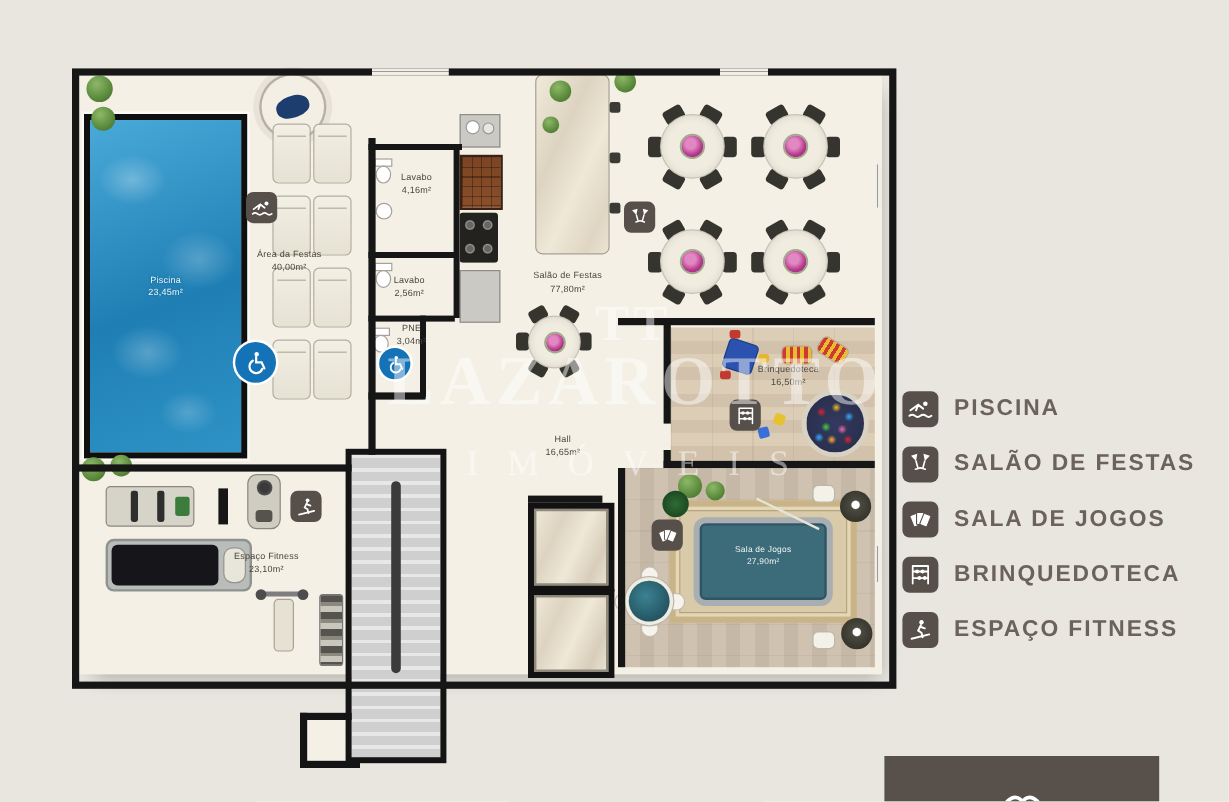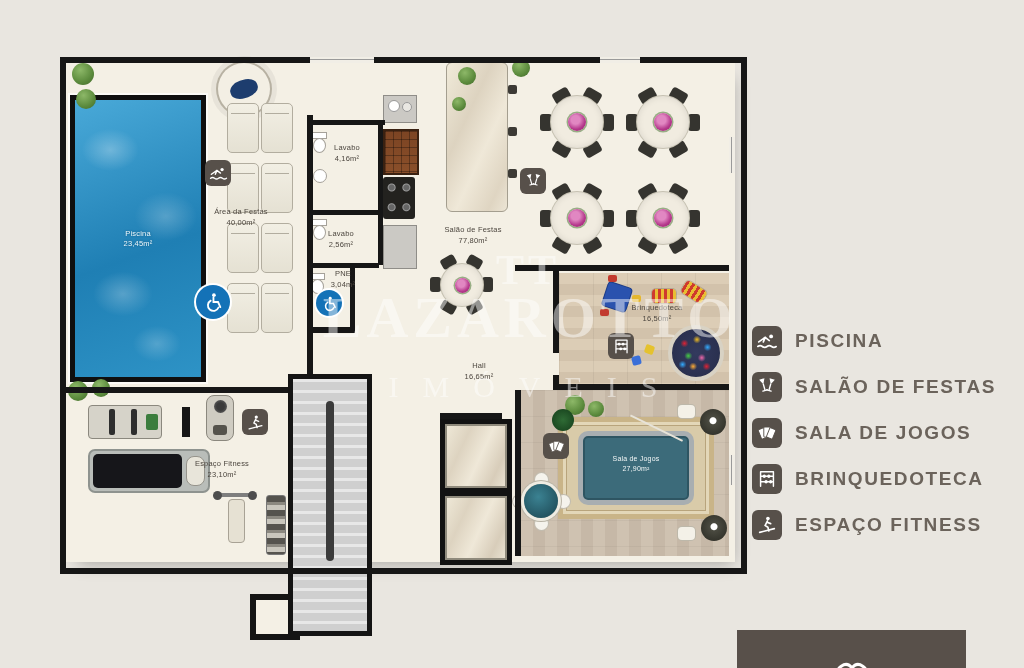--- a/index.html
+++ b/index.html
@@ -354,21 +354,21 @@
     <div class="rtable sm" style="left:374px;top:200px">
       <i class="ch" style="--a:0deg"></i>
         <i class="ch" style="--a:60deg"></i>
         <i class="ch" style="--a:120deg"></i>
       <i class="ch" style="--a:180deg"></i>
         <i class="ch" style="--a:240deg"></i>
         <i class="ch" style="--a:300deg"></i>
       <span class="ttop"></span>
         <span class="tflower"></span>
     </div>
-    <div class="rlabel" style="left:388px;top:304px;width:62px">
+    <div class="rlabel" style="left:378px;top:304px;width:62px">
       <span>Hall</span>
       <span>16,65m²</span>
     </div>
 
     <div class="lift" style="left:380px;top:362px"></div>
     <div class="lift" style="left:380px;top:434px"></div>
 
     <div class="wood-g" style="left:461px;top:333px;width:208px;height:166px"></div>
     <div class="bush" style="left:505px;top:338px;width:20px;height:20px"></div>
     <div class="bush" style="left:528px;top:344px;width:16px;height:16px"></div>

